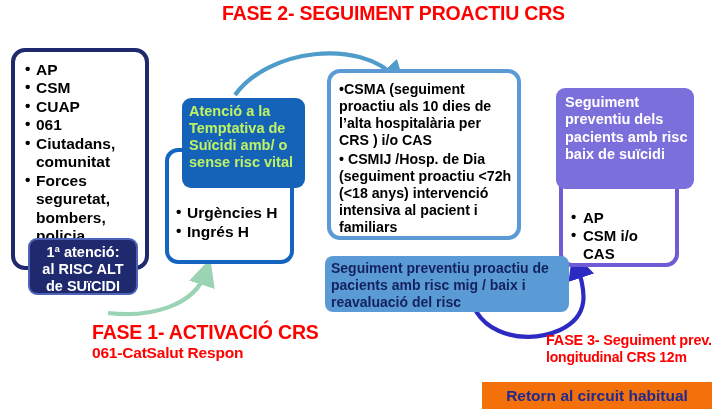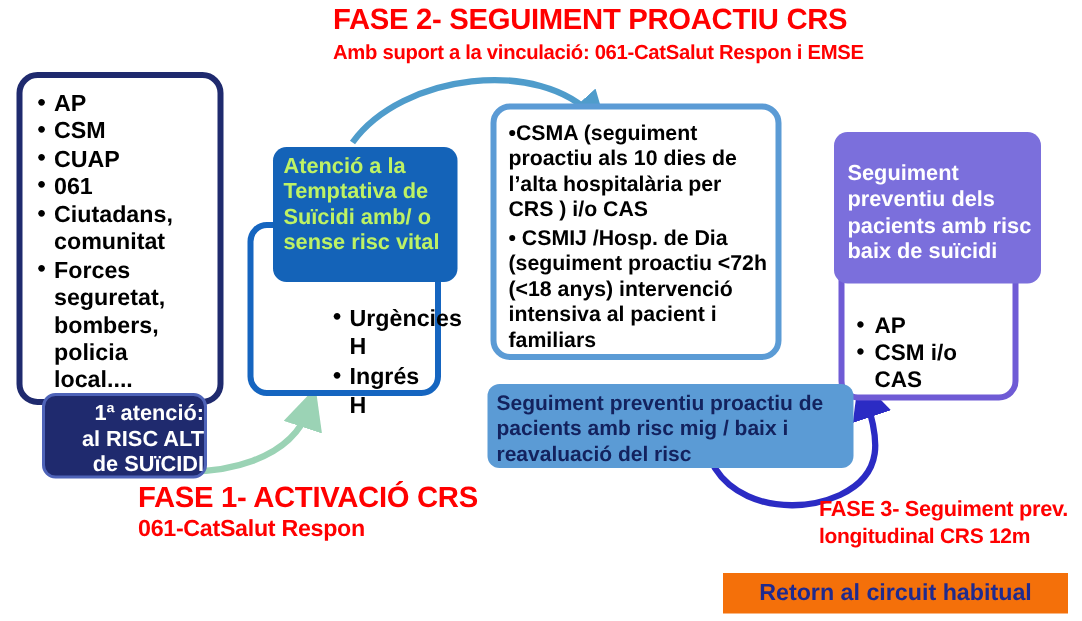--- a/index.html
+++ b/index.html
@@ -75,34 +75,32 @@
     left: 28px; top: 238px;
     width: 110px; height: 57px;
     background: #1F2A6E;
     border: 2.5px solid #4E63B8;
     border-radius: 9px;
     box-sizing: border-box;
     color: #ffffff;
     font-weight: bold;
     font-size: 14.5px;
     line-height: 1.16;
-    text-align: right;
+    text-align: center;
     padding-top: 4px;
-    margin-top: 24px;
   }
 
   
   #attention-body {
     left: 165px; top: 148px;
     width: 129px; height: 116px;
     border: 4px solid #1565C0;
     border-radius: 13px;
     background: #ffffff;
     box-sizing: border-box;
-    padding-left: 46px;
   }
   #attention-list {
     margin: 0;
     padding: 51px 2px 0 7px;
     list-style: none;
     font-size: 15.5px;
     font-weight: bold;
     color: #000000;
     line-height: 1.25;
   }
@@ -174,21 +172,21 @@
   #lowrisk-header {
     left: 556px; top: 88px;
     width: 138px; height: 101px;
     background: #7B6FDC;
     border-radius: 9px;
     box-sizing: border-box;
     color: #ffffff;
     font-weight: bold;
     font-size: 14.5px;
     line-height: 1.2;
-    padding: 20px 4px 0 9px;
+    padding: 6px 4px 0 9px;
   }
 
   
   #midrisk-box {
     left: 325px; top: 256px;
     width: 244px; height: 56px;
     background: #5B9BD5;
     border-radius: 8px;
     box-sizing: border-box;
     color: #13225E;
@@ -230,21 +228,20 @@
     </defs>
 
     <path d="M 108,313 C 150,318 195,306 206,272" fill="none" stroke="#9BD3B5" stroke-width="4.2" marker-end="url(#ah-green)"></path>
 
     <path d="M 235,95 C 268,49 360,38 396,78" fill="none" stroke="#4F9CCB" stroke-width="4.2" marker-end="url(#ah-blue)"></path>
 
     <path d="M 470,282 C 466,330 520,348 560,330 C 590,316 586,292 577,265" fill="none" stroke="#2B2BC4" stroke-width="4.2" marker-end="url(#ah-navy)"></path>
   </svg>
 
   <div class="abs phase-title" id="phase2-title">FASE 2- SEGUIMENT PROACTIU CRS</div>
-  <div class="abs phase-title" id="phase2-sub">Amb suport a la vinculació: 061-CatSalut Respon i EMSE</div>
 
   <div class="abs" id="sources-box">
     <ul id="sources-list">
       <li>AP</li>
       <li>CSM</li>
       <li>CUAP</li>
       <li>061</li>
       <li>Ciutadans, comunitat</li>
       <li>Forces seguretat, bombers, policia local....</li>
     </ul>

